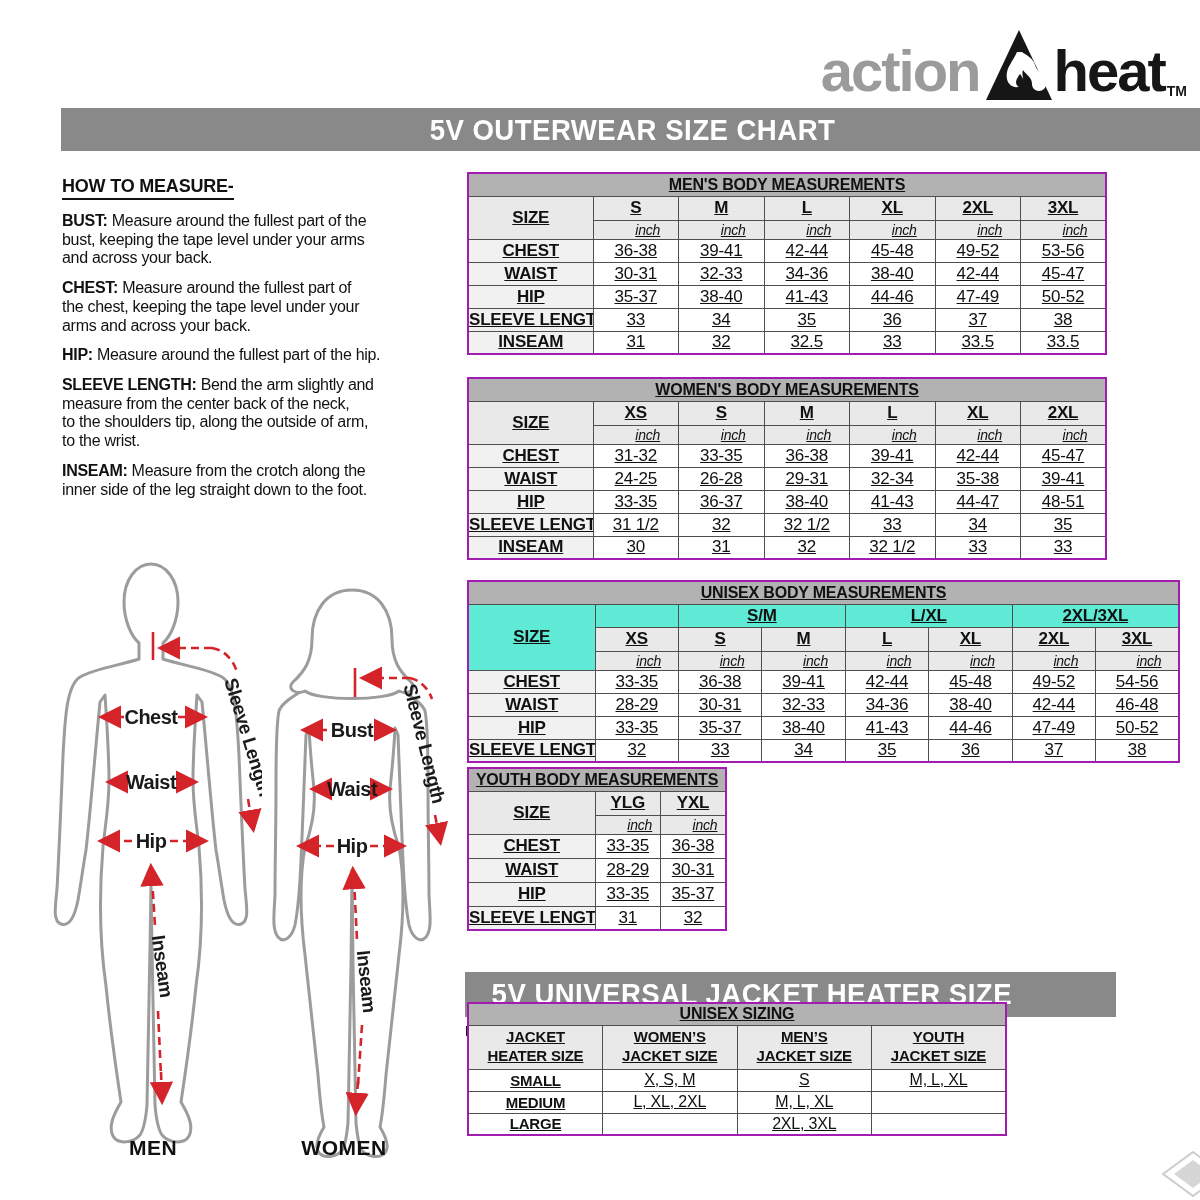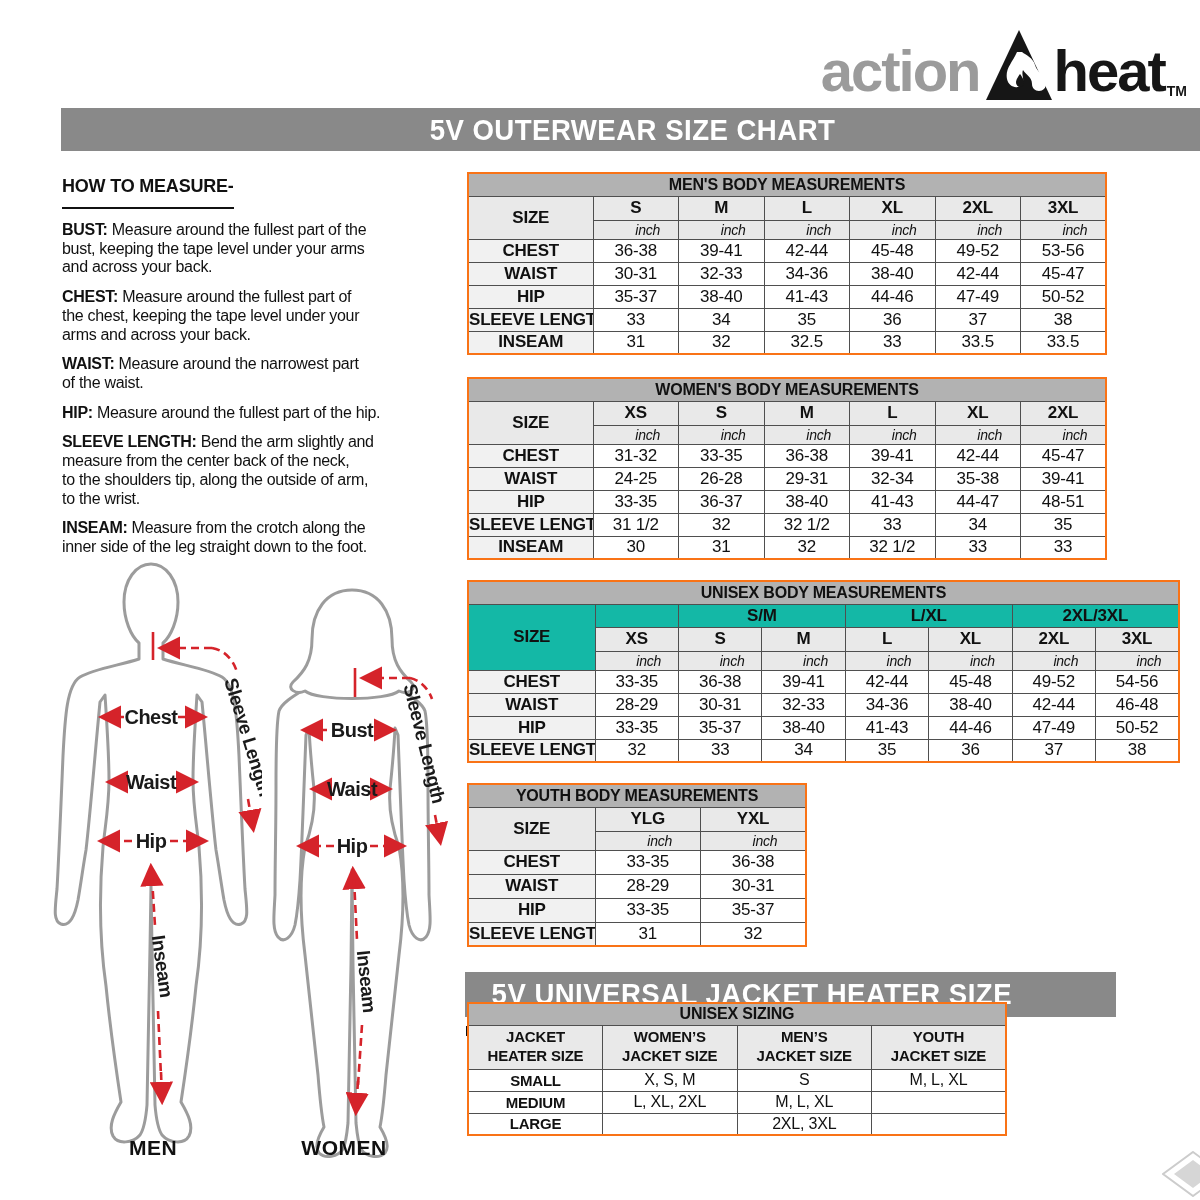--- a/index.html
+++ b/index.html
@@ -16,39 +16,39 @@
   
   .bar{position:absolute;background:#898989;color:#fff;font-weight:700;overflow:hidden;}
   .bar1{left:29px;top:108px;width:1142px;height:43px;text-align:center;}
   .bar1 span{display:inline-block;font-size:30px;line-height:43px;transform:scaleX(.92);letter-spacing:0.5px;}
   .bar2{left:433px;top:972px;width:651px;height:45px;}
   .bar2 span{display:inline-block;font-size:29px;line-height:45px;padding-left:28px;transform-origin:left;transform:scaleX(.95);letter-spacing:0.5px;}
 
   
   .howto{position:absolute;left:30px;top:176px;width:356px;}
   .howto h2{margin:0 0 12px 0;font-size:18px;letter-spacing:-0.2px;
-            display:inline-block;border-bottom:2px solid #111;padding-bottom:10px;}
+            display:inline-block;border-bottom:2px solid #111;padding-bottom:1px;}
   .howto p{margin:0 0 11px 0;font-size:16px;line-height:1.17;letter-spacing:-0.3px;white-space:pre-line;}
   .howto p b{letter-spacing:-0.3px;}
 
   
   table.bt{position:absolute;border-collapse:collapse;table-layout:fixed;background:#fff;
-           border:2px solid #f97316;}
+           border:2px solid #a21caf;text-decoration:underline;}
   table.bt td{border:1px solid #4f4f4f;text-align:center;vertical-align:middle;
               padding:0;font-size:17px;letter-spacing:-0.2px;overflow:hidden;white-space:nowrap;}
   tr.r-title{height:23px;}  tr.r-title td{background:#b2b2b2;font-weight:700;font-size:16px;}
   tr.r-size{height:24px;}   tr.r-size td{background:#e9e9e9;font-weight:700;}
   tr.r-inch{height:19px;}   tr.r-inch td{background:#e9e9e9;font-style:italic;font-size:14px;padding-left:24px;}
   tr.r-data{height:23px;}   td.cell-label{background:#f1f1f1;font-weight:700;font-size:15px;}
   td.cell-sizehdr{background:#e9e9e9;font-weight:700;font-size:17px;}
   .t-mens{left:435px;top:172px;width:640px;}
   .t-womens{left:435px;top:377px;width:640px;}
   .t-unisex{left:435px;top:580px;width:713px;}
-  .t-youth{left:435px;top:783px;width:340px;}
-  tr.r-group{height:23px;} tr.r-group td{background:#14b8a6;font-weight:700;}
+  .t-youth{left:435px;top:767px;width:260px;}
+  tr.r-group{height:23px;} tr.r-group td{background:#5eead4;font-weight:700;}
 
   .note{position:absolute;left:433px;top:1022px;font-size:15px;font-weight:700;letter-spacing:-0.3px;}
 
   .t-heater{left:435px;top:1002px;width:540px;}
   tr.r-htitle{height:22px;} tr.r-htitle td{background:#b2b2b2;font-weight:700;font-size:16px;}
   tr.r-hhdr{height:44px;}   tr.r-hhdr td{background:#e9e9e9;font-weight:700;font-size:15px;line-height:1.25;white-space:normal;}
   tr.r-hdata{height:22px;}  tr.r-hdata td{font-size:16px;}
   tr.r-hdata td.cell-hlabel{font-weight:700;font-size:15px;}
 
   
@@ -85,22 +85,20 @@
   </div>
 
   <div class="howto">
     <h2>HOW TO MEASURE-</h2>
     <p><b>BUST:</b><span> Measure around the fullest part of the
 bust, keeping the tape level under your arms
 and across your back.</span></p>
     <p><b>CHEST:</b><span> Measure around the fullest part of
 the chest, keeping the tape level under your
 arms and across your back.</span></p>
-    <p><b>WAIST:</b><span> Measure around the narrowest part
-of the waist.</span></p>
     <p><b>HIP:</b><span> Measure around the fullest part of the hip.</span></p>
     <p><b>SLEEVE LENGTH:</b><span> Bend the arm slightly and
 measure from the center back of the neck,
 to the shoulders tip, along the outside of arm,
 to the wrist.</span></p>
     <p><b>INSEAM:</b><span> Measure from the crotch along the
 inner side of the leg straight down to the foot.</span></p>
   </div>
 
   <svg class="fig" style="left:20px;top:556px;" width="210" height="592" viewBox="0 0 210 592">

